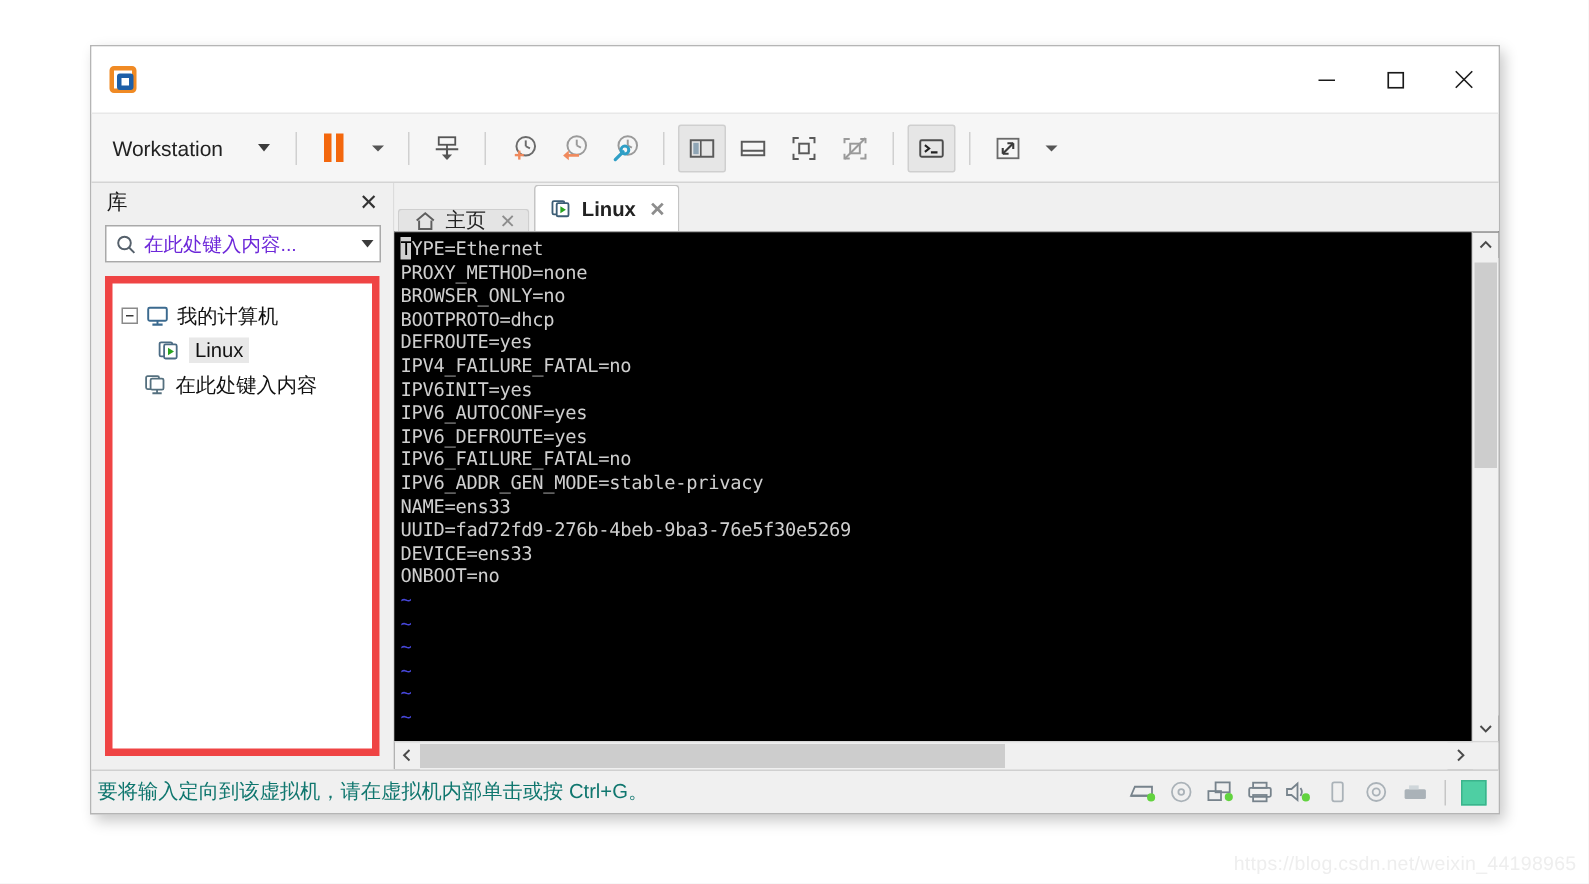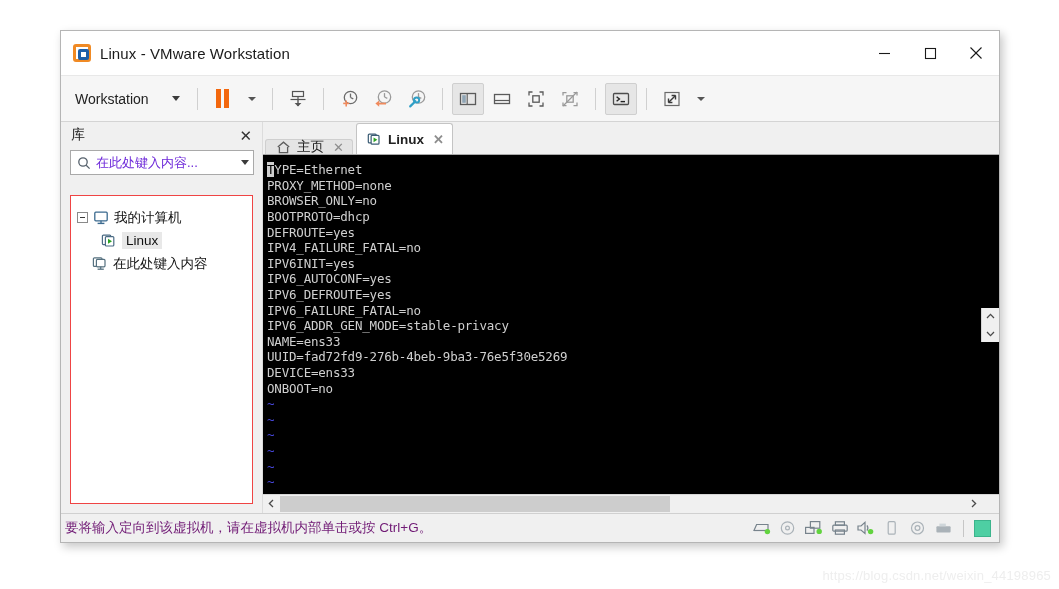--- a/index.html
+++ b/index.html
@@ -200,23 +200,23 @@
     box-sizing: border-box;
   }
   .sb-search .ph {
     flex: 1;
     font-size: 13px;
     color: #6d28d9;
     white-space: nowrap;
     overflow: hidden;
   }
   .sb-tree {
-    margin: 14px 9px 9px 9px;
+    margin: 3px 9px 9px 9px;
     background: #ffffff;
-    border: 1px solid #ef4444;
+    border: 5px solid #ef4444;
     flex: 1;
     padding: 10px 0 0 0;
     overflow: hidden;
     box-sizing: border-box;
   }
   .tree-row {
     display: flex;
     align-items: center;
     height: 23px;
     gap: 5px;
@@ -300,21 +300,20 @@
     min-height: 0;
     display: flex;
     flex-direction: column;
     border-top: 1px solid #a9a9a9;
     background: #000;
   }
   .vm-row {
     flex: 1;
     min-height: 0;
     display: flex;
-    align-items: center;
   }
   .screen {
     flex: 1;
     min-width: 0;
     background: #000000;
     overflow: hidden;
     position: relative;
     padding: 3px 0 0 4px;
     box-sizing: border-box;
   }
@@ -395,21 +394,21 @@
     flex: none;
     background: #f0f0f0;
     border-top: 1px solid #d0d0d0;
     display: flex;
     align-items: center;
     padding: 0 8px 0 2px;
   }
   .status-text {
     flex: 1;
     font-size: 13.5px;
-    color: #701a75;
+    color: #0f766e;
     white-space: nowrap;
     overflow: hidden;
     padding-left: 2px;
   }
   .status-icons {
     display: flex;
     align-items: center;
     gap: 7px;
     flex: none;
   }
@@ -452,21 +451,20 @@
 <body>
 
 <div id="vmware-window">
 
   <div class="titlebar">
     <div class="title-left">
       <span class="app-logo">
         <span class="outer"></span>
           <span class="inner"></span>
       </span>
-      <span class="title-text">Linux - VMware Workstation</span>
     </div>
     <div class="win-controls">
       <div class="win-btn">
         <svg width="13" height="13" viewBox="0 0 13 13">
             <line x1="1" y1="6.5" x2="12" y2="6.5" stroke="#1a1a1a" stroke-width="1.1"></line>
           </svg>
       </div>
       <div class="win-btn">
         <svg width="13" height="13" viewBox="0 0 13 13">
             <rect x="1.5" y="1.5" width="10" height="10" fill="none" stroke="#1a1a1a" stroke-width="1.1"></rect>

